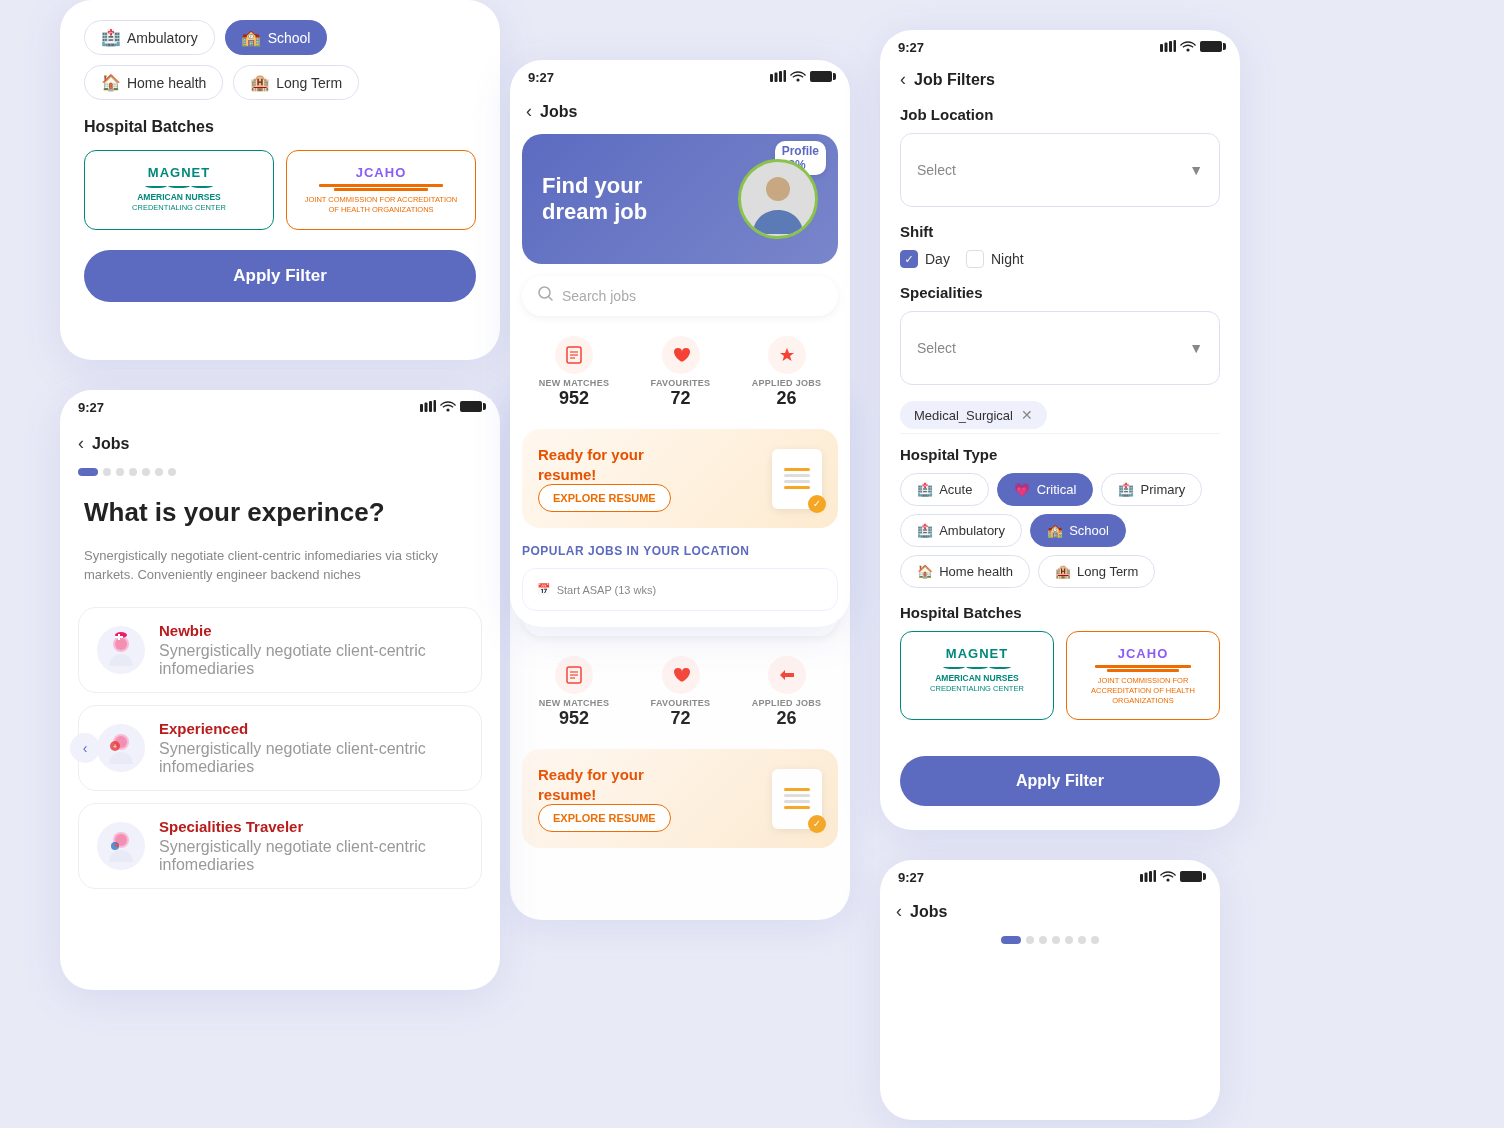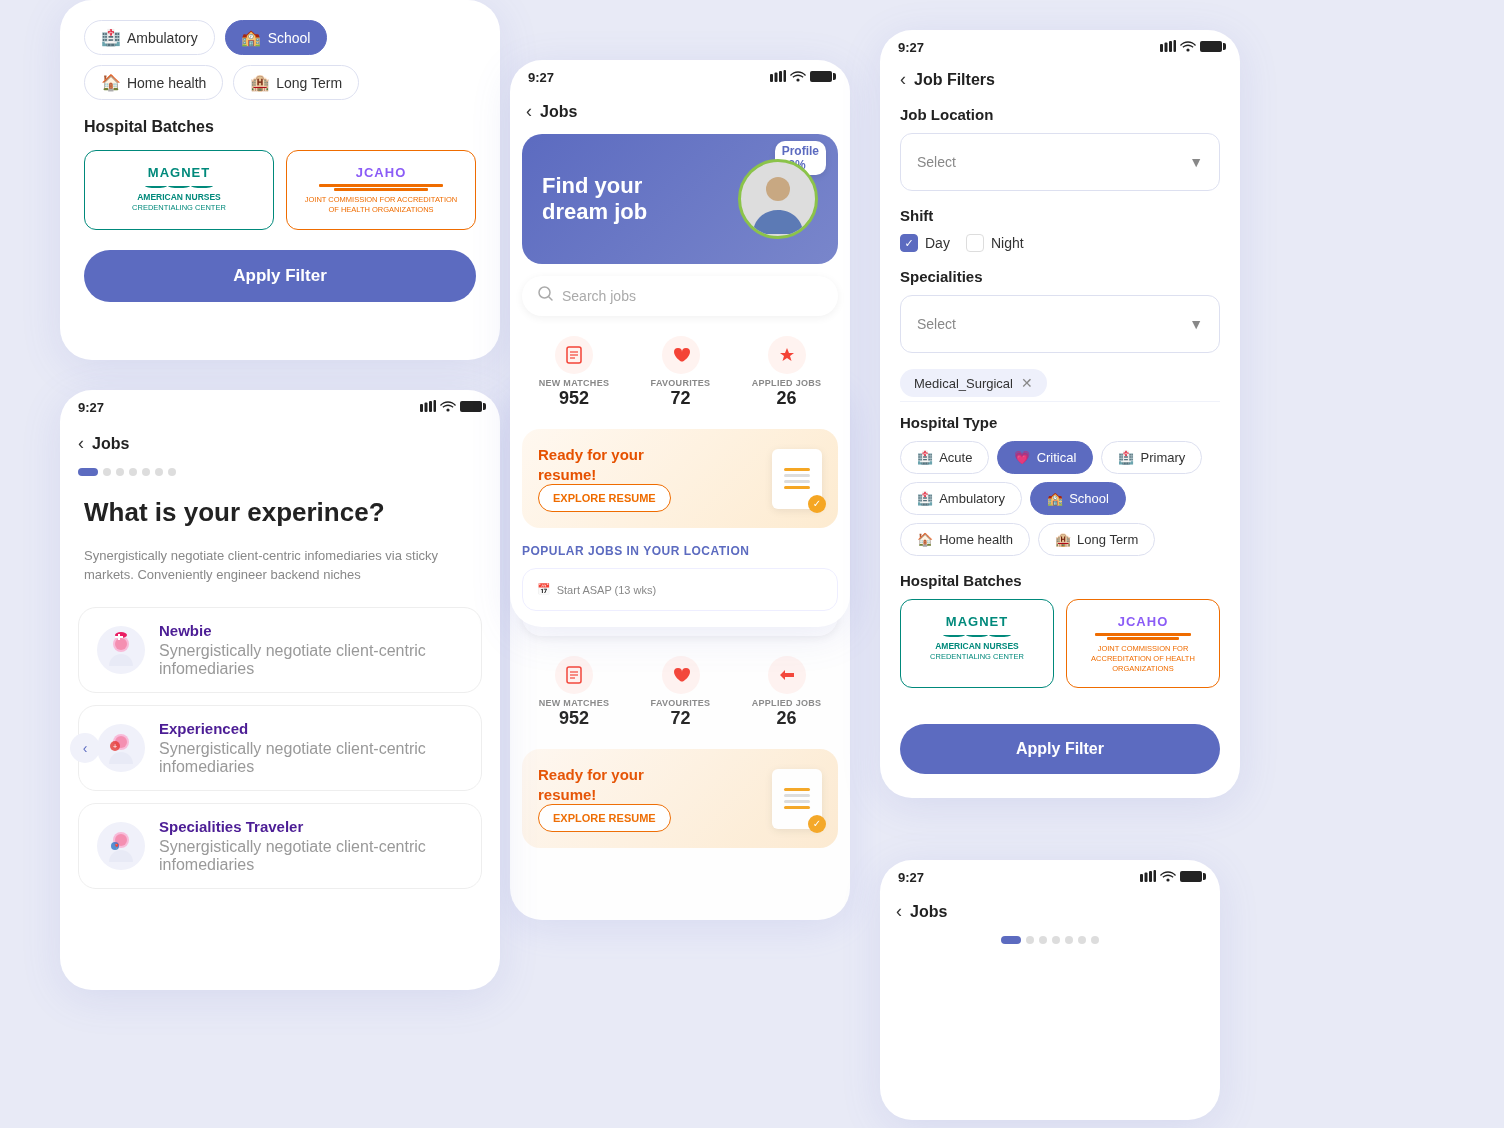--- a/index.html
+++ b/index.html
@@ -192,21 +192,21 @@
       border-radius: 50%;
       background: #f0f1fa;
       display: flex;
       align-items: center;
       justify-content: center;
       font-size: 24px;
       flex-shrink: 0;
       overflow: hidden;
     }
     .exp-info { flex: 1; }
-    .exp-name { font-size: 15px; font-weight: 700; color: #4c1d95; margin-bottom: 3px; }
+    .exp-name { font-size: 15px; font-weight: 700; color: #b91c1c; margin-bottom: 3px; }
     .exp-desc { font-size: 16px; color: #999; }
 
     
     .card3 {
       width: 340px;
       min-height: 540px;
       padding: 0;
       margin-top: 0;
     }
     .card3-header {
@@ -316,21 +316,21 @@
       width: 360px;
       min-height: 760px;
       padding: 0;
     }
     .filter-body { padding: 16px 20px; }
     .filter-section-title { font-size: 15px; font-weight: 700; color: #222; margin-bottom: 10px; }
     .filter-select {
       width: 100%;
       border: 1.5px solid #dde0f0;
       border-radius: 12px;
-      padding: 20px 16px;
+      padding: 28px 16px;
       font-size: 14px;
       color: #888;
       appearance: none;
       background: #fff;
       margin-bottom: 16px;
       cursor: pointer;
       display: flex;
       justify-content: space-between;
     }
     .shift-row { display: flex; gap: 16px; margin-bottom: 16px; }

